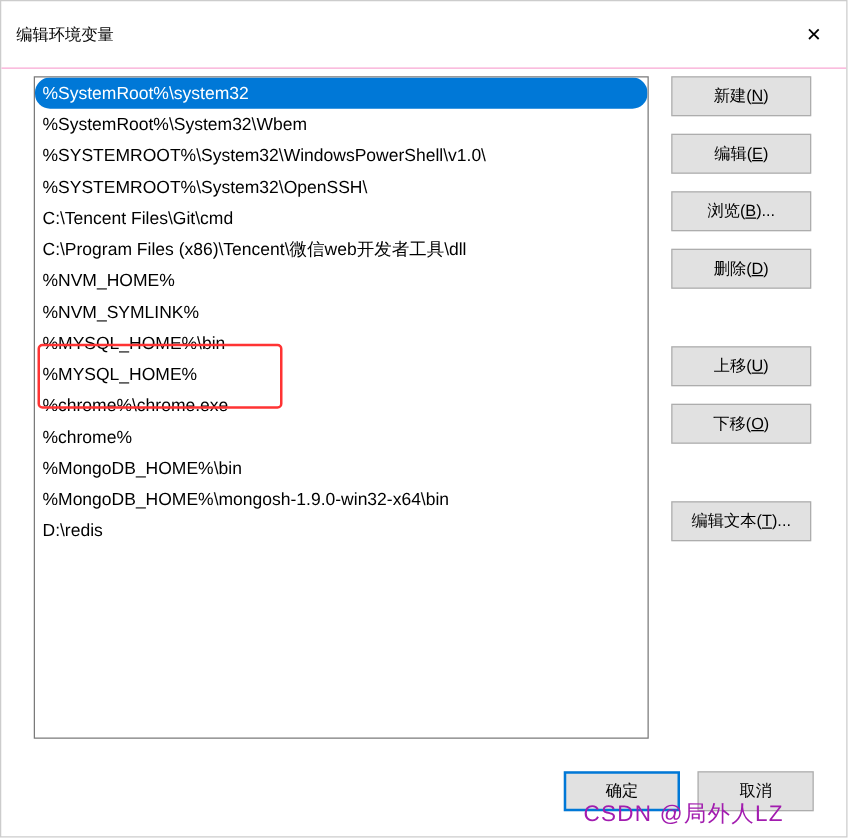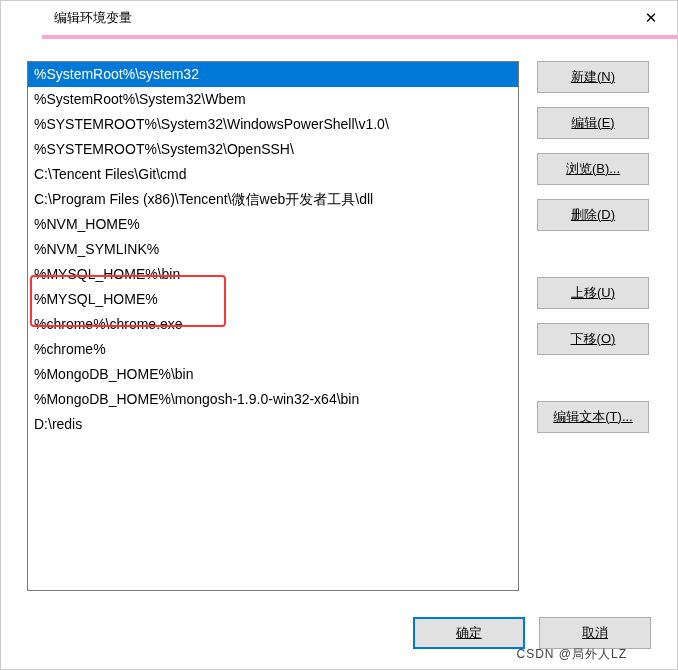--- a/index.html
+++ b/index.html
@@ -10,27 +10,26 @@
     body {
       font-family: "Microsoft YaHei", "Segoe UI", Tahoma, sans-serif;
       font-size: 13px;
       background: #fff;
       width: 678px;
       height: 670px;
       position: relative;
       border: 1px solid #ccc;
     }
     .titlebar {
-      height: 38px;
+      height: 54px;
       display: flex;
       align-items: center;
       justify-content: space-between;
       padding: 0 12px;
-      border-bottom: 4px solid #f9a8d4;
-      margin-left: 41px;
+      border-bottom: 1px solid #f9a8d4;
     }
     .titlebar .title {
       font-size: 13px;
     }
     .close-btn {
       width: 28px;
       height: 28px;
       display: flex;
       align-items: center;
       justify-content: center;
@@ -58,20 +57,21 @@
     .list-item {
       padding: 2px 6px 3px 6px;
       font-size: 14px;
       line-height: 20px;
       white-space: nowrap;
       cursor: default;
     }
     .list-item.selected {
       background: #0078d7;
       color: #fff;
+      border-radius: 12px;
     }
     .highlight-box {
       position: absolute;
       border: 2.5px solid #ff3333;
       border-radius: 4px;
       pointer-events: none;
       left: 2px;
       width: 196px;
       top: 213px;
       height: 52px;
@@ -86,42 +86,41 @@
       height: 18px;
     }
     .btn {
       height: 32px;
       border: 1px solid #adadad;
       background: #e1e1e1;
       font-size: 13px;
       font-family: inherit;
       cursor: default;
       text-align: center;
-      text-decoration: underline;
     }
     .footer {
       position: absolute;
       bottom: 20px;
       right: 26px;
       display: flex;
       gap: 14px;
     }
     .footer .btn {
-      width: 112px;
+      width: 93px;
     }
     .btn.primary {
       border: 2px solid #0078d7;
       background: #e1e1e1;
     }
     .watermark {
       position: absolute;
       bottom: 6px;
       right: 50px;
-      font-size: 12px;
-      color: #404040;
+      font-size: 18px;
+      color: #a21caf;
       letter-spacing: 1px;
       pointer-events: none;
     }
     .underline {
       text-decoration: underline;
     }
   </style>
 </head>
 <body>
 

